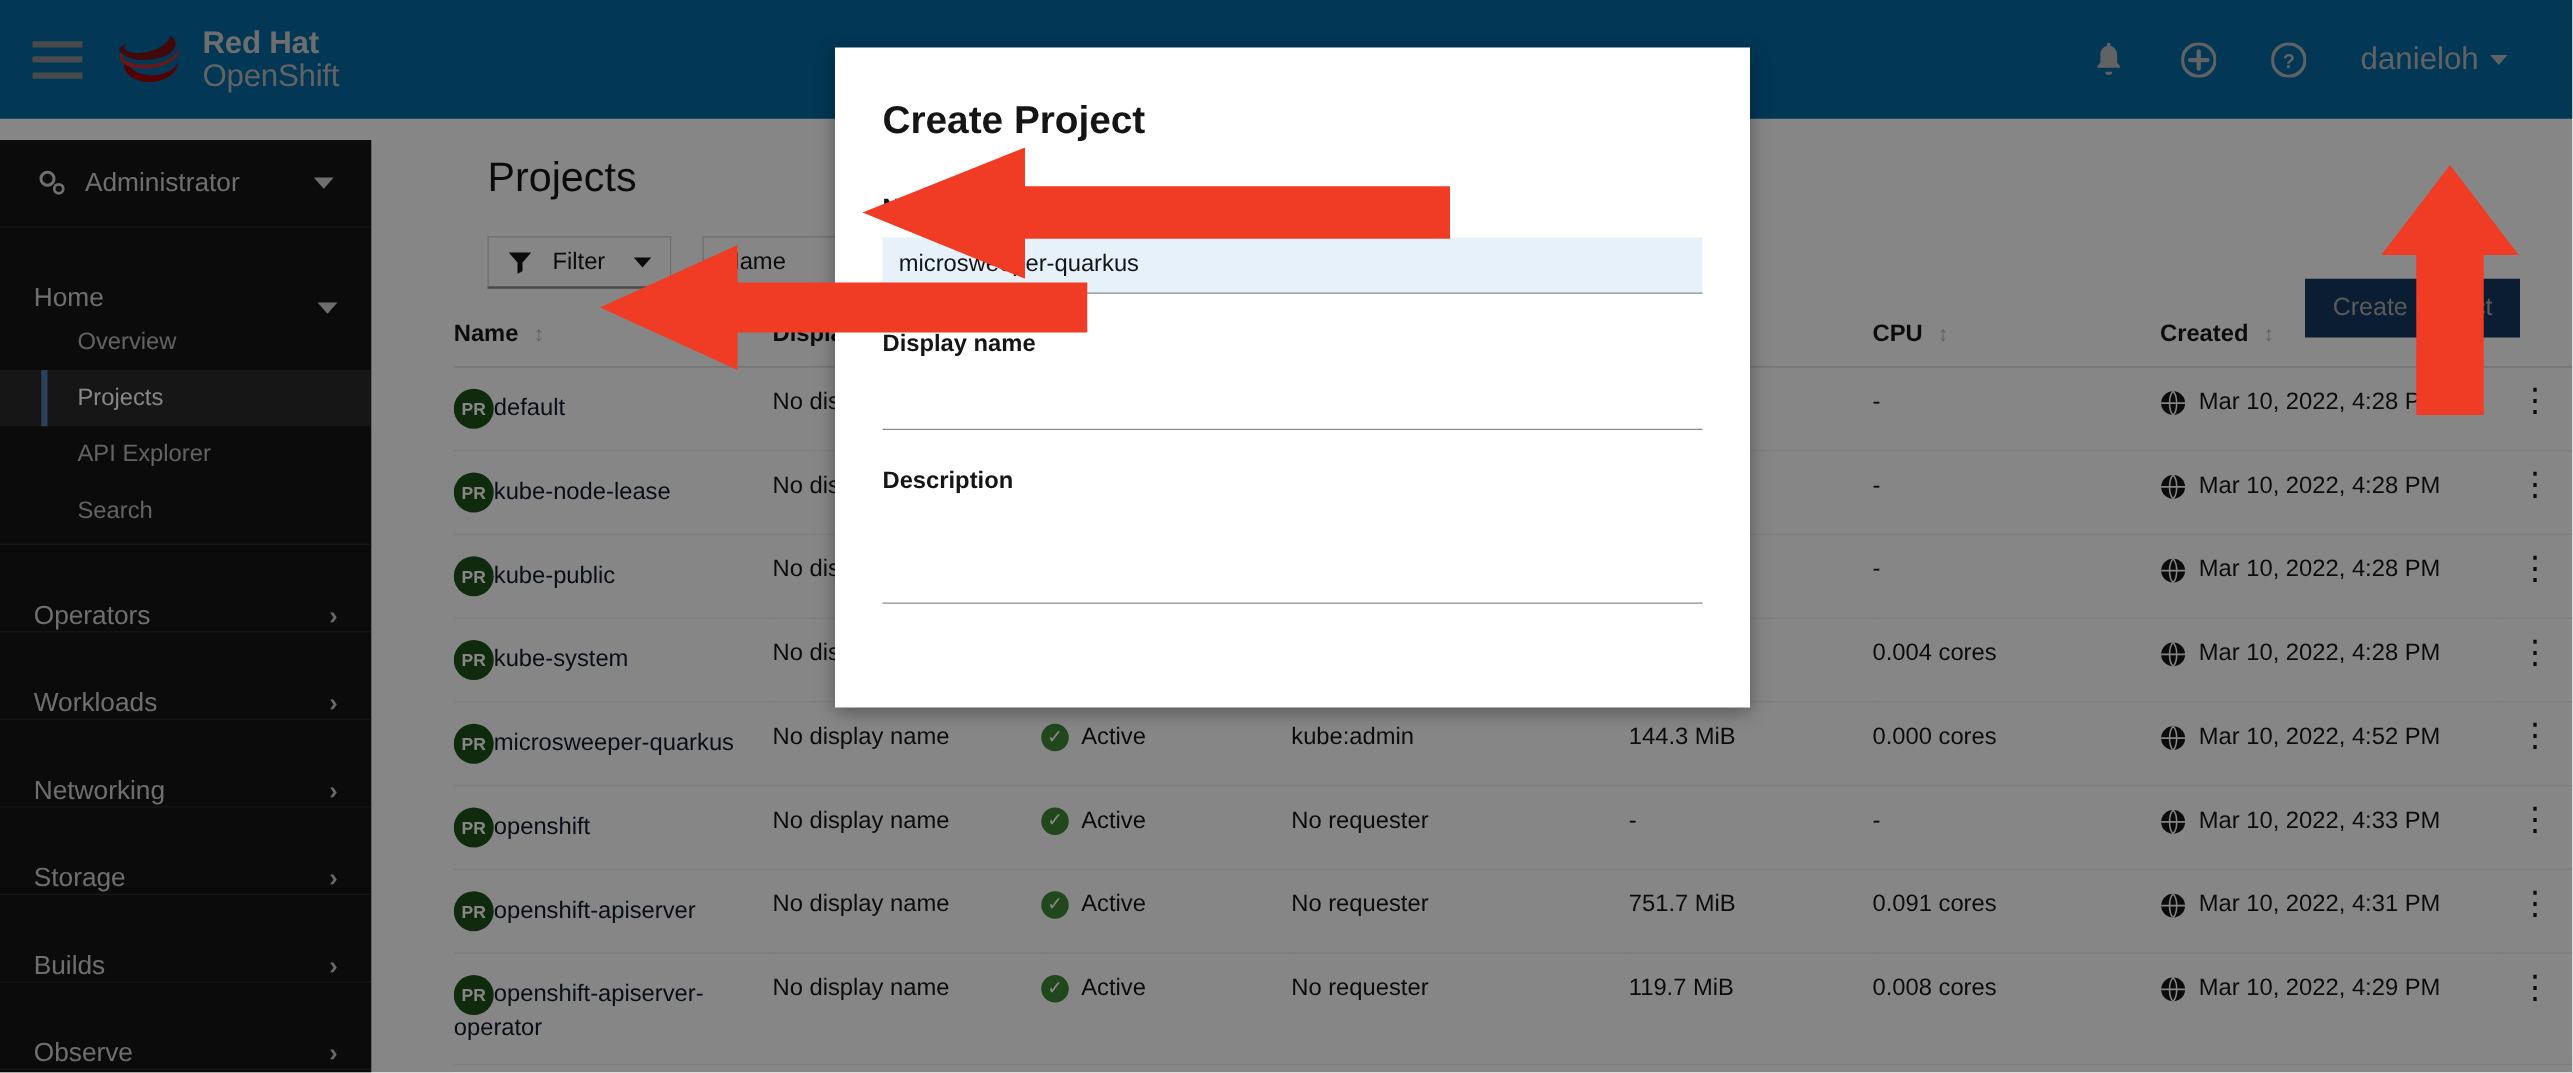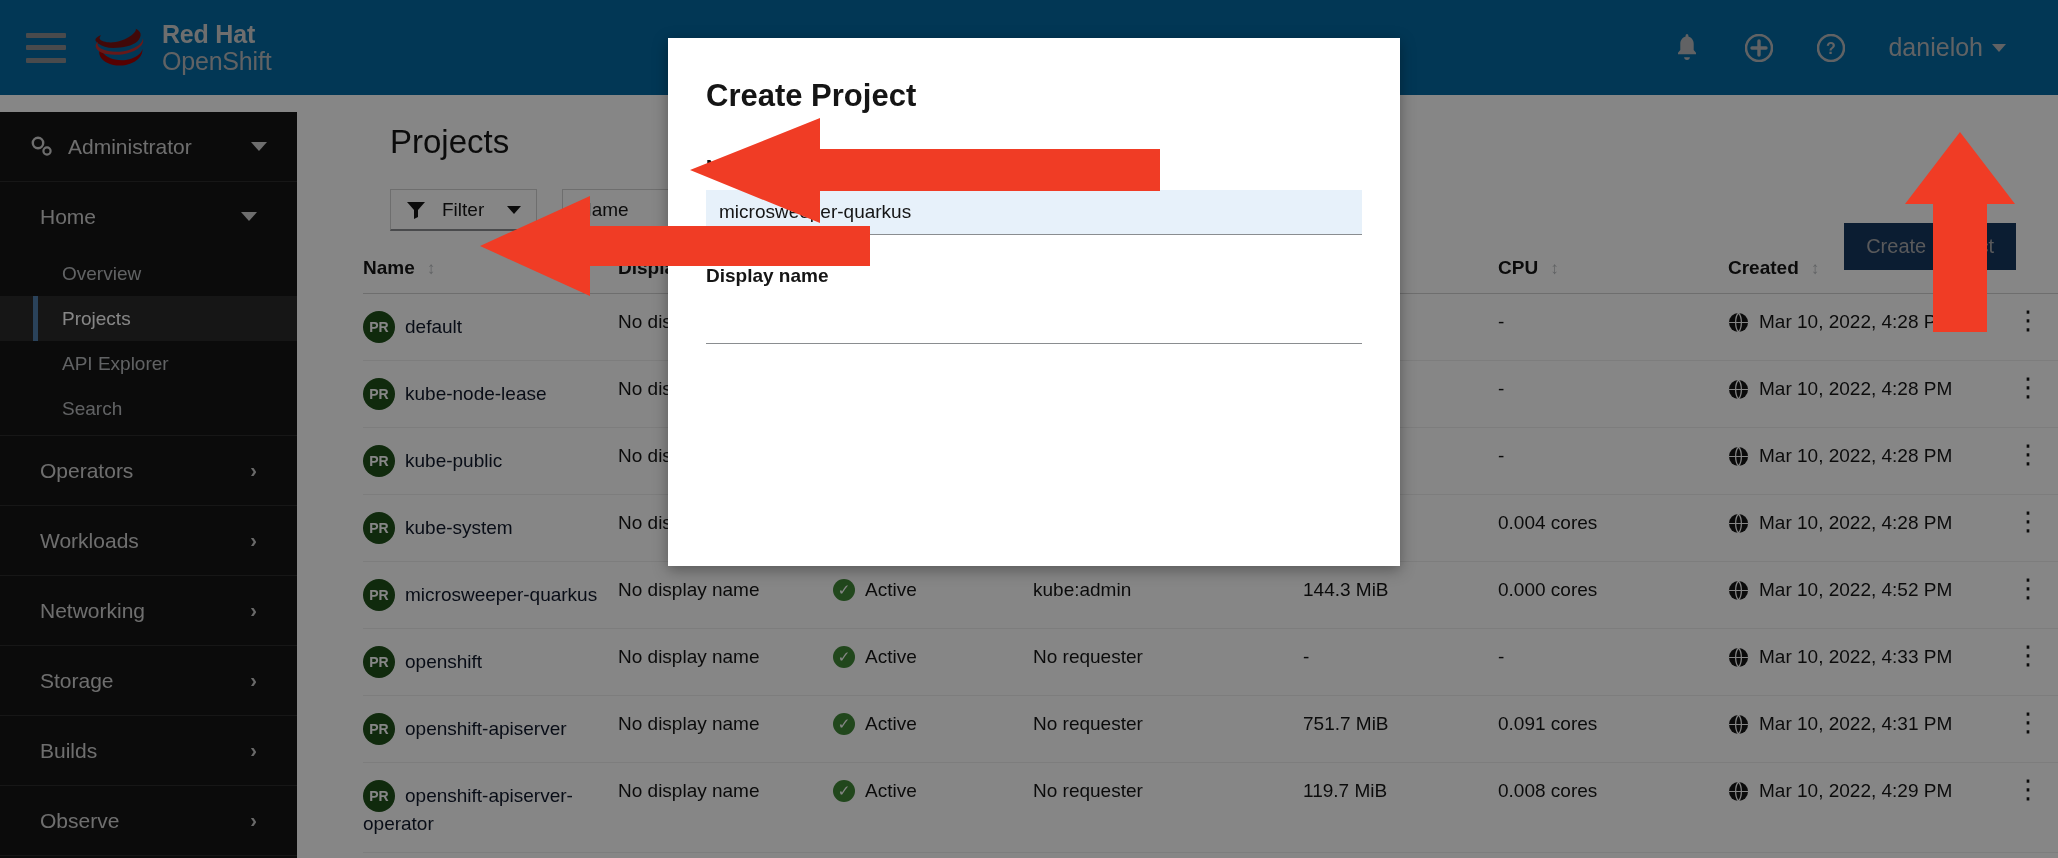--- a/index.html
+++ b/index.html
@@ -36,21 +36,21 @@
   }
   .perspective {
     height: 70px; display: flex; align-items: center; padding: 0 30px;
     color: #d2d2d2; font-size: 21px; border-bottom: 1px solid #2b2b2b; cursor: pointer;
   }
   .perspective .gear { margin-right: 14px; display: flex; }
   .perspective .chev { margin-left: auto; width: 0; height: 0;
     border-left: 8px solid transparent; border-right: 8px solid transparent; border-top: 9px solid #d2d2d2; }
   .nav-group { border-bottom: 1px solid #2b2b2b; }
   .nav-top {
-    height: 69px; display: flex; align-items: center; padding: 0 40px;
+    height: 69px; display: flex; align-items: flex-end; padding: 0 27px;
     color: #d2d2d2; font-size: 21px; cursor: pointer;
   }
   .nav-top .chev-r { margin-left: auto; color: #c7c7c7; font-size: 20px; font-weight: bold; }
   .nav-top .chev-d { margin-left: auto; width: 0; height: 0;
     border-left: 8px solid transparent; border-right: 8px solid transparent; border-top: 9px solid #d2d2d2; }
   .nav-sub { padding-bottom: 4px; }
   .nav-item {
     height: 45px; display: flex; align-items: center; padding-left: 62px;
     color: #b8bbbe; font-size: 19px; cursor: pointer; position: relative;
   }
@@ -92,21 +92,21 @@
   th.c-disp, td.c-disp { width: 215px; }
   th.c-stat, td.c-stat { width: 200px; }
   th.c-req,  td.c-req  { width: 270px; }
   th.c-mem,  td.c-mem  { width: 195px; }
   th.c-cpu,  td.c-cpu  { width: 230px; }
   th.c-cre,  td.c-cre  { width: 270px; }
   th.c-kebab, td.c-kebab { width: 60px; }
   .pr-badge {
     display: inline-block; width: 32px; height: 32px; border-radius: 50%;
     background: #1e4f18; color: #fff; font-size: 14px; font-weight: bold;
-    text-align: center; line-height: 32px; margin-right: 10px; vertical-align: middle;
+    text-align: center; line-height: 32px; vertical-align: middle;
   }
   .proj-link { color: #0f172a; text-decoration: none; cursor: pointer; vertical-align: middle; }
   .muted { color: #6a6e73; }
   .status-cell { display: flex; align-items: center; gap: 10px; }
   .status-ok { width: 22px; height: 22px; border-radius: 50%; background: #3e8635;
     color: #fff; font-size: 15px; line-height: 22px; text-align: center; flex: none; }
   .created-cell { display: flex; align-items: center; gap: 10px; }
   .globe { width: 21px; height: 21px; flex: none; }
   .kebab { color: #151515; font-size: 26px; letter-spacing: 0; cursor: pointer; line-height: 0.7;
     text-align: center; }
@@ -552,20 +552,26 @@
       <input class="modal-input focused" type="text" value="microsweeper-quarkus" style="">
     </div>
 
     <div class="field">
       <div class="field-label">
         <span>Display name</span>
       </div>
       <input class="modal-input" type="text" value="" style="">
     </div>
 
+    <div class="field">
+      <div class="field-label">
+        <span>Description</span>
+      </div>
+      <textarea class="modal-textarea" style=""></textarea>
+    </div>
 
   </div>
 
   <svg class="anno" style="left:480px; top:196px; width:390px; height:100px;" viewBox="0 0 390 100">
     <path d="M0 50 L110 0 L110 30 L390 30 L390 70 L110 70 L110 100 Z" fill="#f03c25"></path>
   </svg>
 
   <svg class="anno" style="left:690px; top:118px; width:470px; height:105px;" viewBox="0 0 470 105">
     <path d="M0 52 L130 0 L130 31 L470 31 L470 73 L130 73 L130 105 Z" fill="#f03c25"></path>
   </svg>

